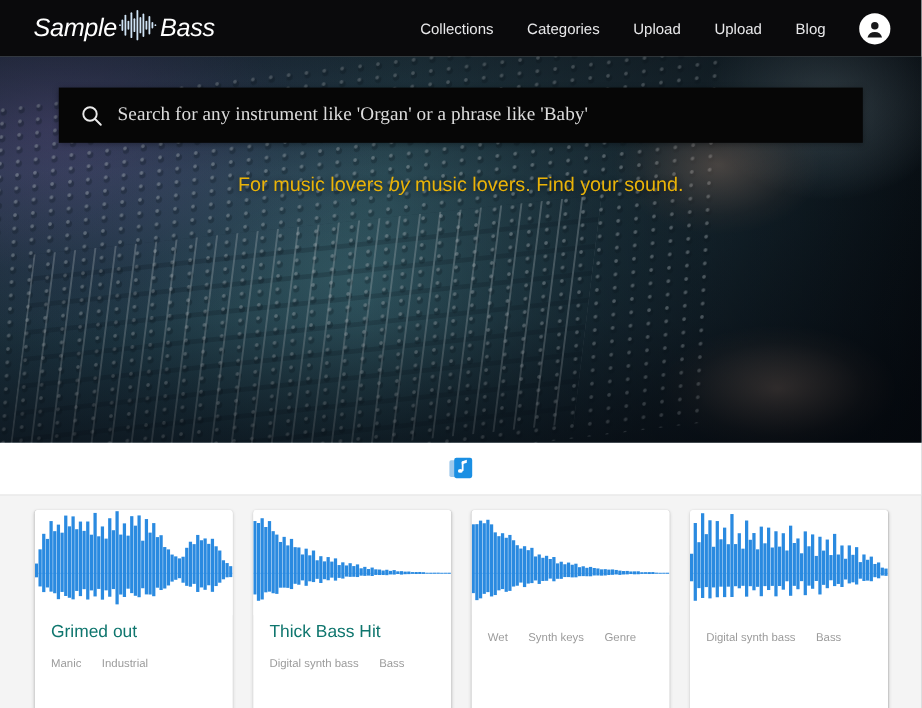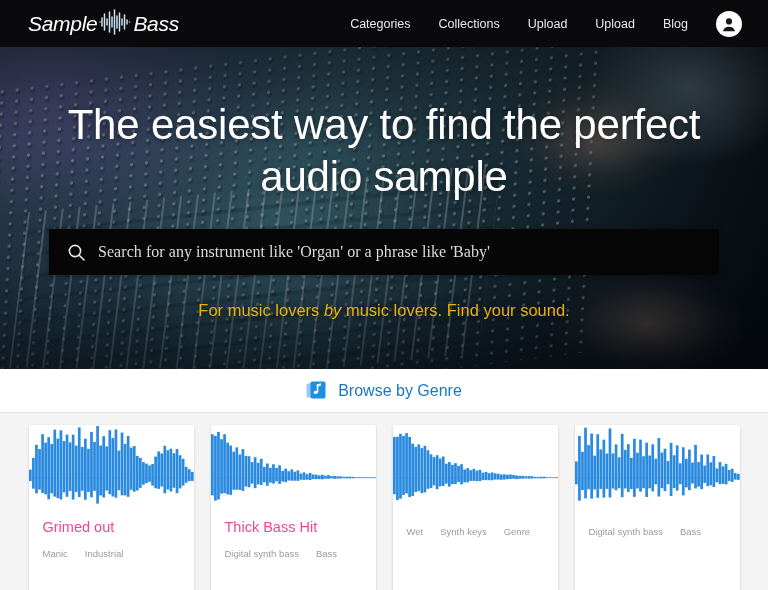--- a/index.html
+++ b/index.html
@@ -226,21 +226,21 @@
   }
   .card-wave {
     height: 88px;
     width: 100%;
     display: block;
     flex: 0 0 auto;
   }
   .card-title {
     padding: 6px 14px 0 14px;
     font-size: 14.5px;
-    color: #ec4899;
+    color: #0f766e;
     font-weight: 400;
     white-space: nowrap;
     overflow: hidden;
     text-overflow: ellipsis;
   }
   .card-tags {
     margin-top: 13px;
     padding: 0 14px;
     display: flex;
     gap: 17px;
@@ -276,22 +276,22 @@
           <line x1="26.5" y1="6" x2="26.5" y2="20"></line>
           <line x1="29" y1="11" x2="29" y2="15"></line>
           <line x1="31.5" y1="13" x2="31.5" y2="13"></line>
         </g>
       </svg>
     </span>
     <span class="logo-text">Bass</span>
   </a>
 
   <nav class="nav">
+    <a class="nav-link">Collections</a>
     <a class="nav-link">Categories</a>
-    <a class="nav-link">Collections</a>
     <a class="nav-link">Upload</a>
     <a class="nav-link">Upload</a>
     <a class="nav-link">Blog</a>
     <div class="avatar-btn">
       <svg width="20" height="20" viewBox="0 0 20 20">
         <circle cx="10" cy="7.4" r="3.1" fill="#18181a"></circle>
         <path d="M3.9 17.2a6.4 6.4 0 0 1 12.2 0z" fill="#18181a"></path>
       </svg>
     </div>
   </nav>
@@ -299,21 +299,20 @@
 
 <section class="hero">
   <div class="hero-photo">
     <div class="hero-knobs"></div>
     <div class="hero-faders"></div>
     <div class="hero-hands"></div>
   </div>
   <div class="hero-scrim"></div>
 
   <div class="hero-inner">
-    <h1 class="hero-title">The easiest way to find the perfect audio sample</h1>
 
     <div class="search-wrap">
       <span class="search-icon">
         <svg width="19" height="19" viewBox="0 0 19 19">
           <circle cx="8" cy="8" r="5.6" fill="none" stroke="#e9e9e9" stroke-width="1.6"></circle>
           <line x1="12.2" y1="12.2" x2="17" y2="17" stroke="#e9e9e9" stroke-width="1.6" stroke-linecap="round"></line>
         </svg>
       </span>
       <input class="search-input" type="text" placeholder="Search for any instrument like 'Organ' or a phrase like 'Baby'" style="">
     </div>
@@ -330,21 +329,20 @@
       <svg width="21" height="21" viewBox="0 0 21 21">
         <rect x="0.5" y="3.5" width="13" height="14" rx="1.5" fill="#9ec9ec"></rect>
         <rect x="4.5" y="1.5" width="15" height="17" rx="1.8" fill="#1a8fe3"></rect>
         <g fill="#ffffff">
           <ellipse cx="9.6" cy="12.4" rx="2.0" ry="1.6"></ellipse>
           <rect x="10.8" y="4.6" width="1.5" height="8.0" rx="0.7"></rect>
           <path d="M10.8 4.6 L15.0 3.2 L15.0 5.6 L10.8 7.0 Z"></path>
         </g>
       </svg>
     </span>
-    <span class="browse-label">Browse by Genre</span>
   </a>
 </div>
 
 <section class="cards-area">
   <div class="cards-row" id="cards-row">
       <div class="card">
         <svg class="card-wave" viewBox="0 0 165 88" preserveAspectRatio="none">
          <rect x="0" y="0" width="165" height="88" fill="#ffffff"></rect>
          <rect x="0.00" y="44.63" width="2.71" height="11.47" fill="#2a8ae0"></rect>
           <rect x="3.06" y="32.78" width="2.71" height="30.92" fill="#2a8ae0"></rect>

